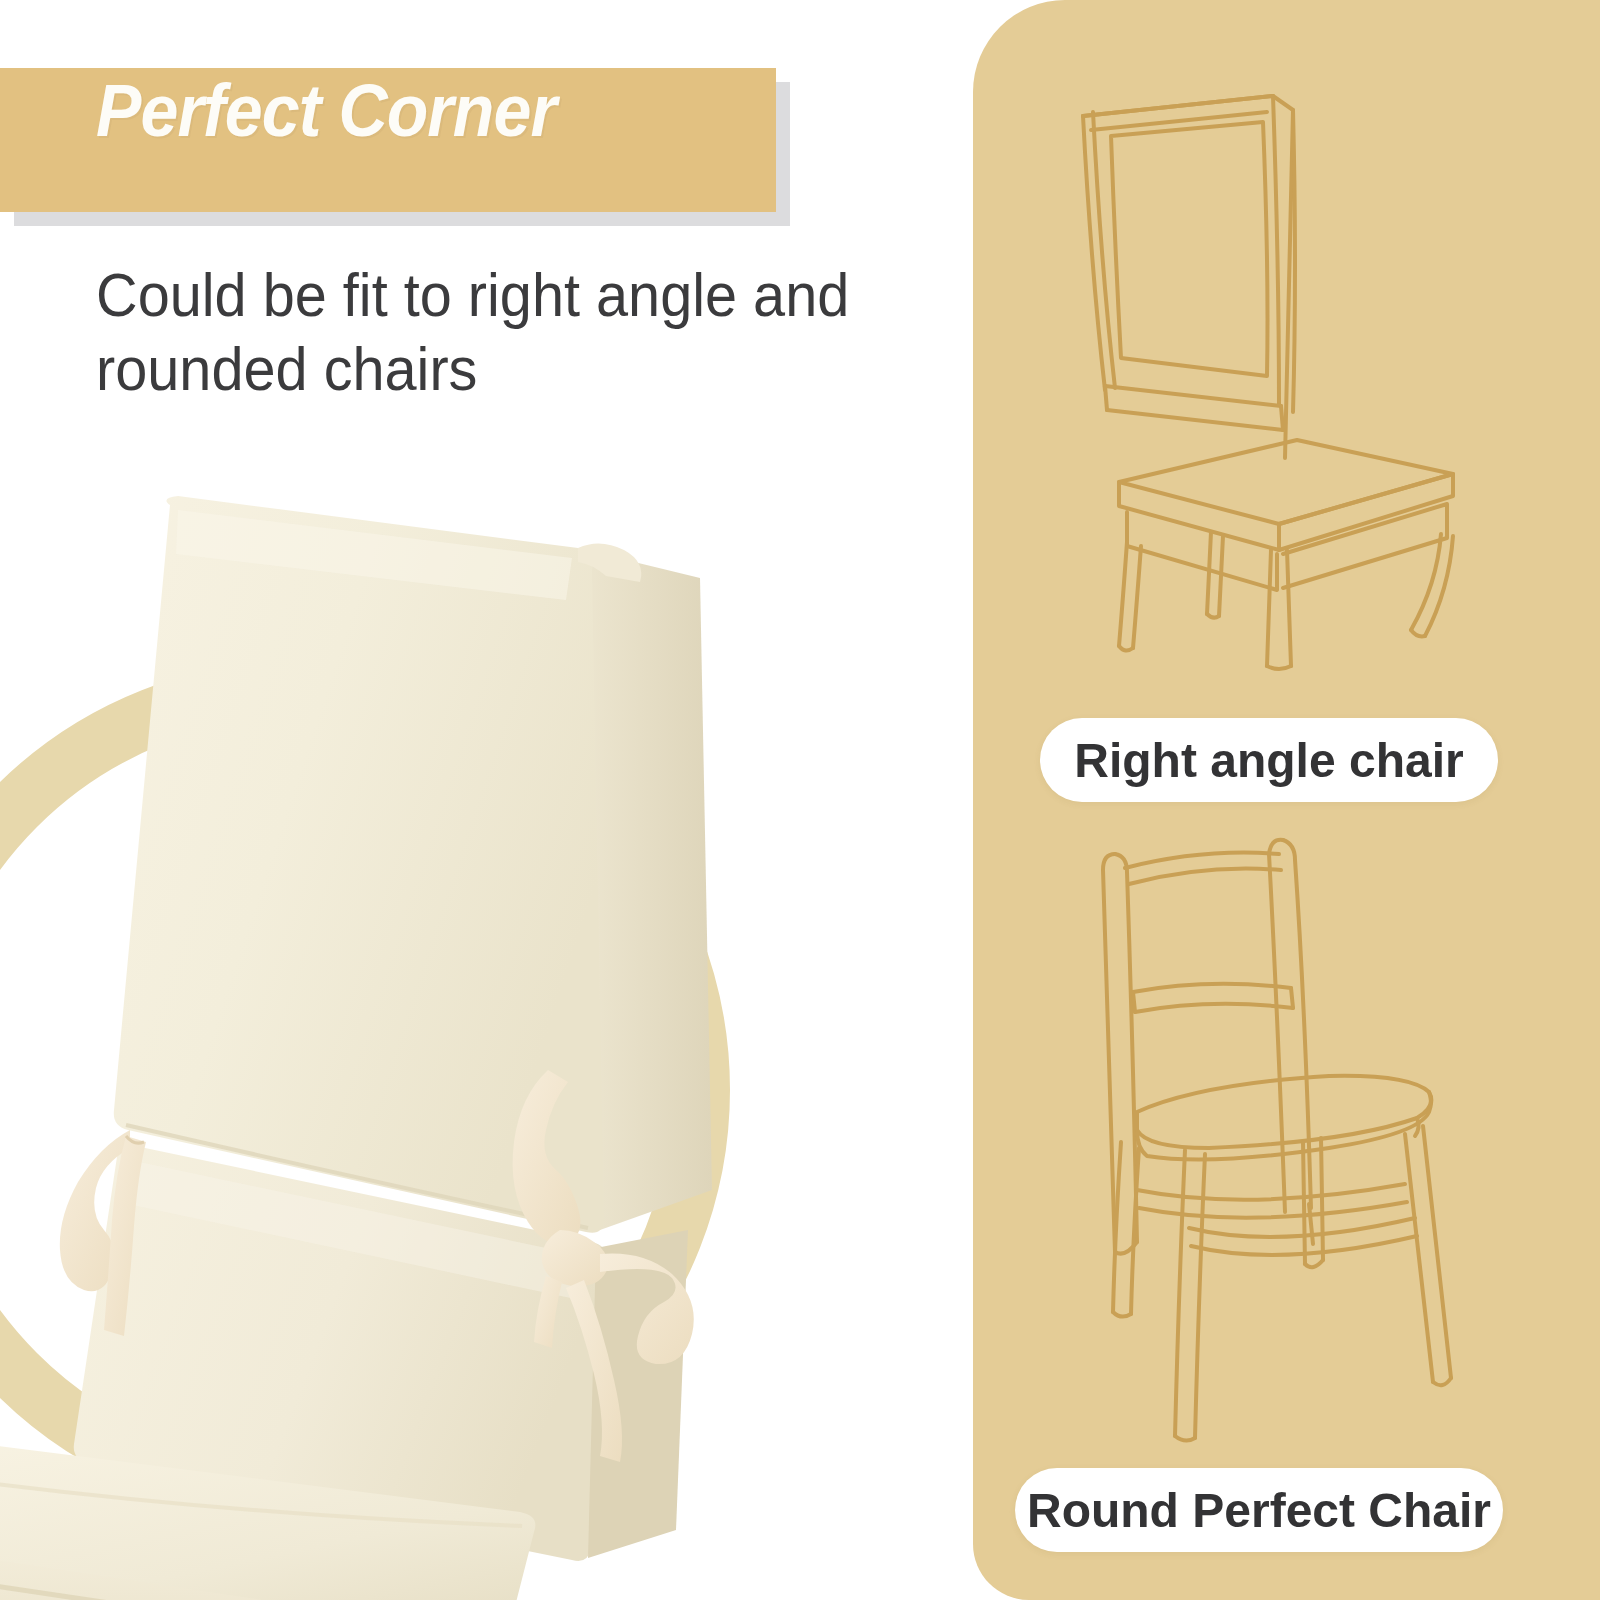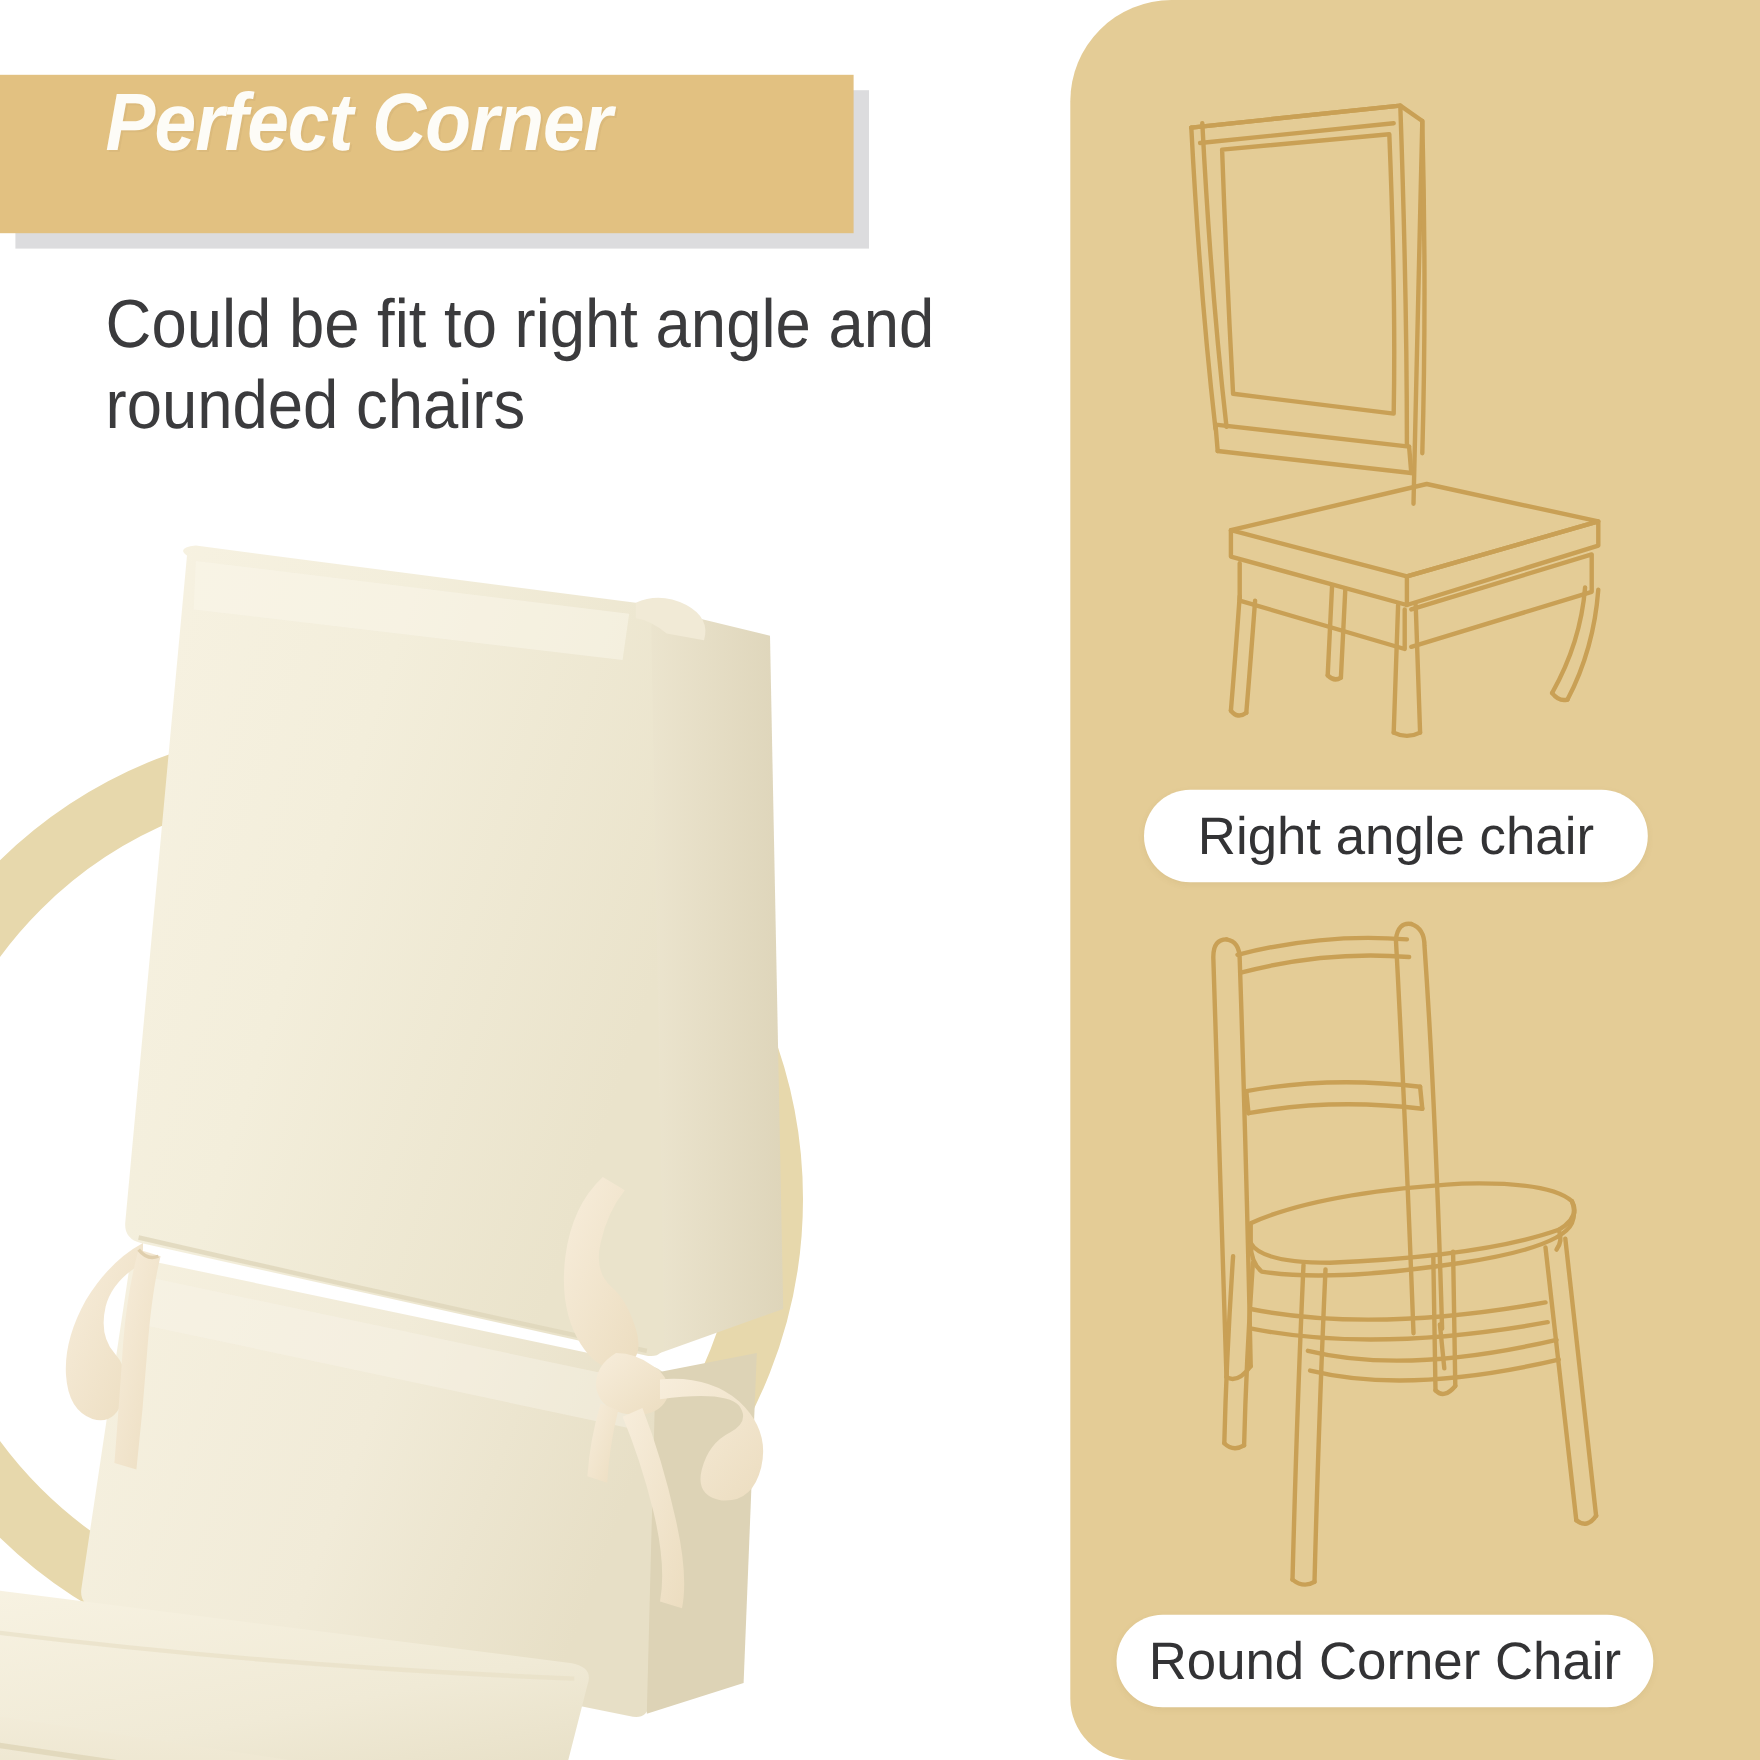--- a/index.html
+++ b/index.html
@@ -74,21 +74,21 @@
   .chair-a{ left:62px; top:38px; }
   .chair-b{ left:56px; top:812px; }
 
   .pill{
     position:absolute;
     background:#ffffff;
     border-radius:60px;
     display:flex; align-items:center; justify-content:center;
     color:#333335;
     font-size:48px;
-    font-weight:400;
+    font-weight:700;
     font-family:"Liberation Sans Narrow","Liberation Sans",sans-serif;
     white-space:nowrap;
     box-shadow:0 2px 6px rgba(150,120,60,.10);
   }
   .pill-right-angle{ left:1040px; top:718px; width:458px; height:84px; }
   .pill-round-corner{ left:1015px; top:1468px; width:488px; height:84px; }
 </style>
 </head>
 <body>
 
@@ -291,16 +291,16 @@
         <path d="M280 392 L284 432"></path>
       </g>
     </svg>
 
   </div>
 
   <div class="pill pill-right-angle">
     <span>Right angle chair</span>
   </div>
   <div class="pill pill-round-corner">
-    <span>Round Corner Chair</span>
+    <span>Round Perfect Chair</span>
   </div>
 
 </div>
 
 </body></html>

